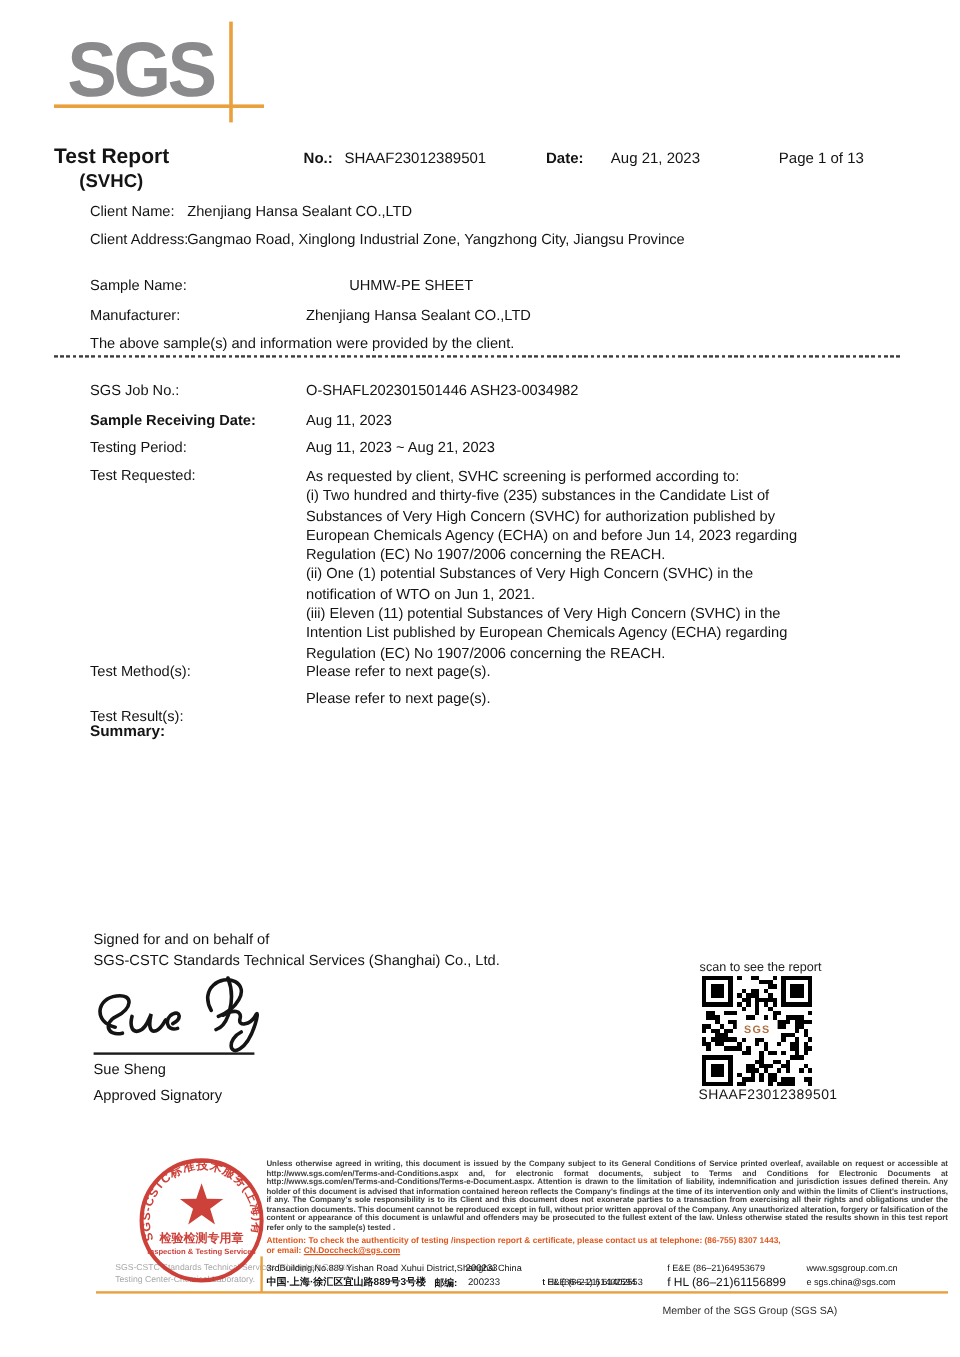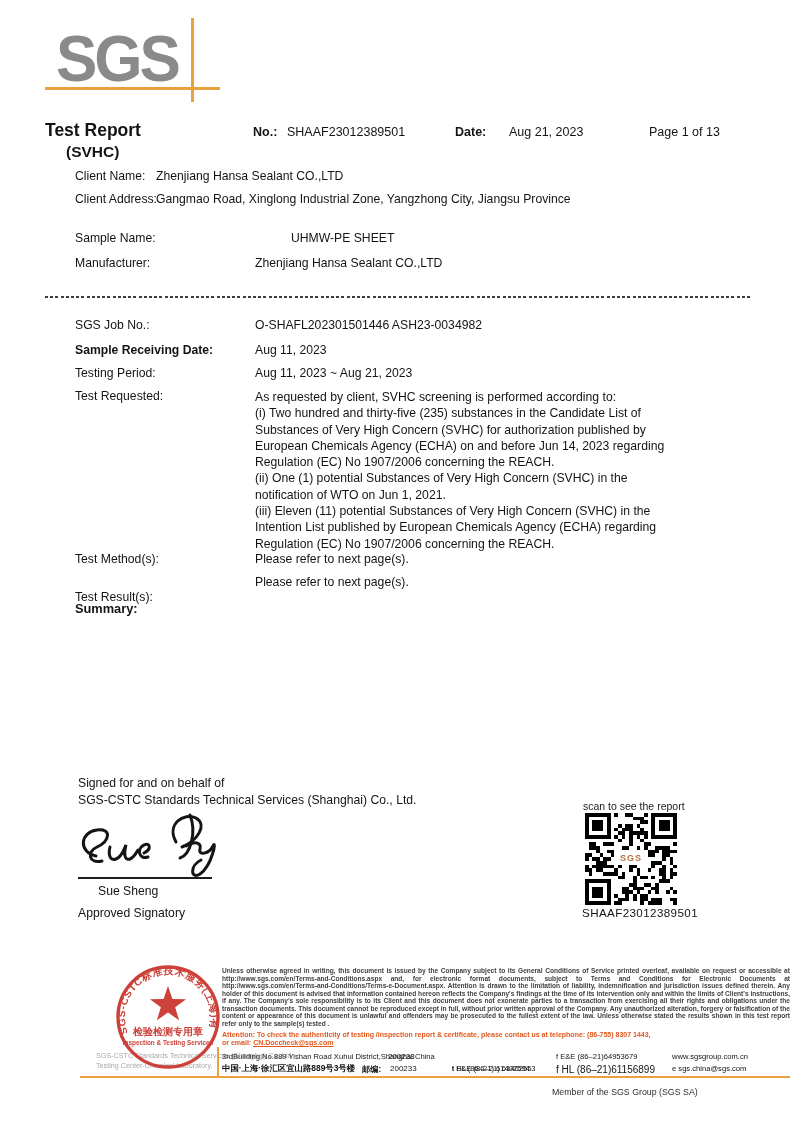--- a/index.html
+++ b/index.html
@@ -54,21 +54,21 @@
                 display:flex; box-sizing:border-box; }
   .summary-text { flex:1; padding:5px 10px 0 10px; line-height:16.5px; }
   .summary-pass { width:160px; border-left:2px solid #2b2b2b; display:flex;
                   align-items:center; justify-content:center; font-size:12.8px; }
 
   
   .sig-line1 { left:78px; top:776px; }
   .sig-line2 { left:78px; top:793px; }
   .sig-svg   { left:70px; top:806px; }
   .sig-rule  { left:78px; top:877px; width:134px; height:2px; background:#1c1c1c; }
-  .sig-name  { left:78px; top:884px;margin-left:20px; }
+  .sig-name  { left:78px; top:884px; }
   .sig-role  { left:78px; top:906px; }
 
   
   .qr-caption { left:583px; top:800px; font-size:10.5px; color:#222; }
   .qr-box     { left:585px; top:813px; width:92px; height:92px; }
   .qr-center  { left:614px; top:850px; width:34px; height:15px; background:#fff;
                 display:flex; align-items:center; justify-content:center;
                 font-size:9px; font-weight:bold; color:#b07040; letter-spacing:1px; }
   .qr-text    { left:582px; top:906px; font-size:11.6px; letter-spacing:0.4px; }
 
@@ -115,20 +115,21 @@
 
   <div class="abs cname-l">Client Name:</div>
   <div class="abs cname-v">Zhenjiang Hansa Sealant CO.,LTD</div>
   <div class="abs caddr-l">Client Address:</div>
   <div class="abs caddr-v">Gangmao Road, Xinglong Industrial Zone, Yangzhong City, Jiangsu Province</div>
 
   <div class="abs sname-l">Sample Name:</div>
   <div class="abs sname-v">UHMW-PE SHEET</div>
   <div class="abs manu-l">Manufacturer:</div>
   <div class="abs manu-v">Zhenjiang Hansa Sealant CO.,LTD</div>
+  <div class="abs note">The above sample(s) and information were provided by the client.</div>
   <div class="abs dashline"></div>
 
   <div class="abs job-l">SGS Job No.:</div>
   <div class="abs job-v">O-SHAFL202301501446 ASH23-0034982</div>
   <div class="abs recv-l">Sample Receiving Date:</div>
   <div class="abs recv-v">Aug 11, 2023</div>
   <div class="abs period-l">Testing Period:</div>
   <div class="abs period-v">Aug 11, 2023 ~ Aug 21, 2023</div>
   <div class="abs req-l">Test Requested:</div>
   <div class="abs req-v">As requested by client, SVHC screening is performed according to:

